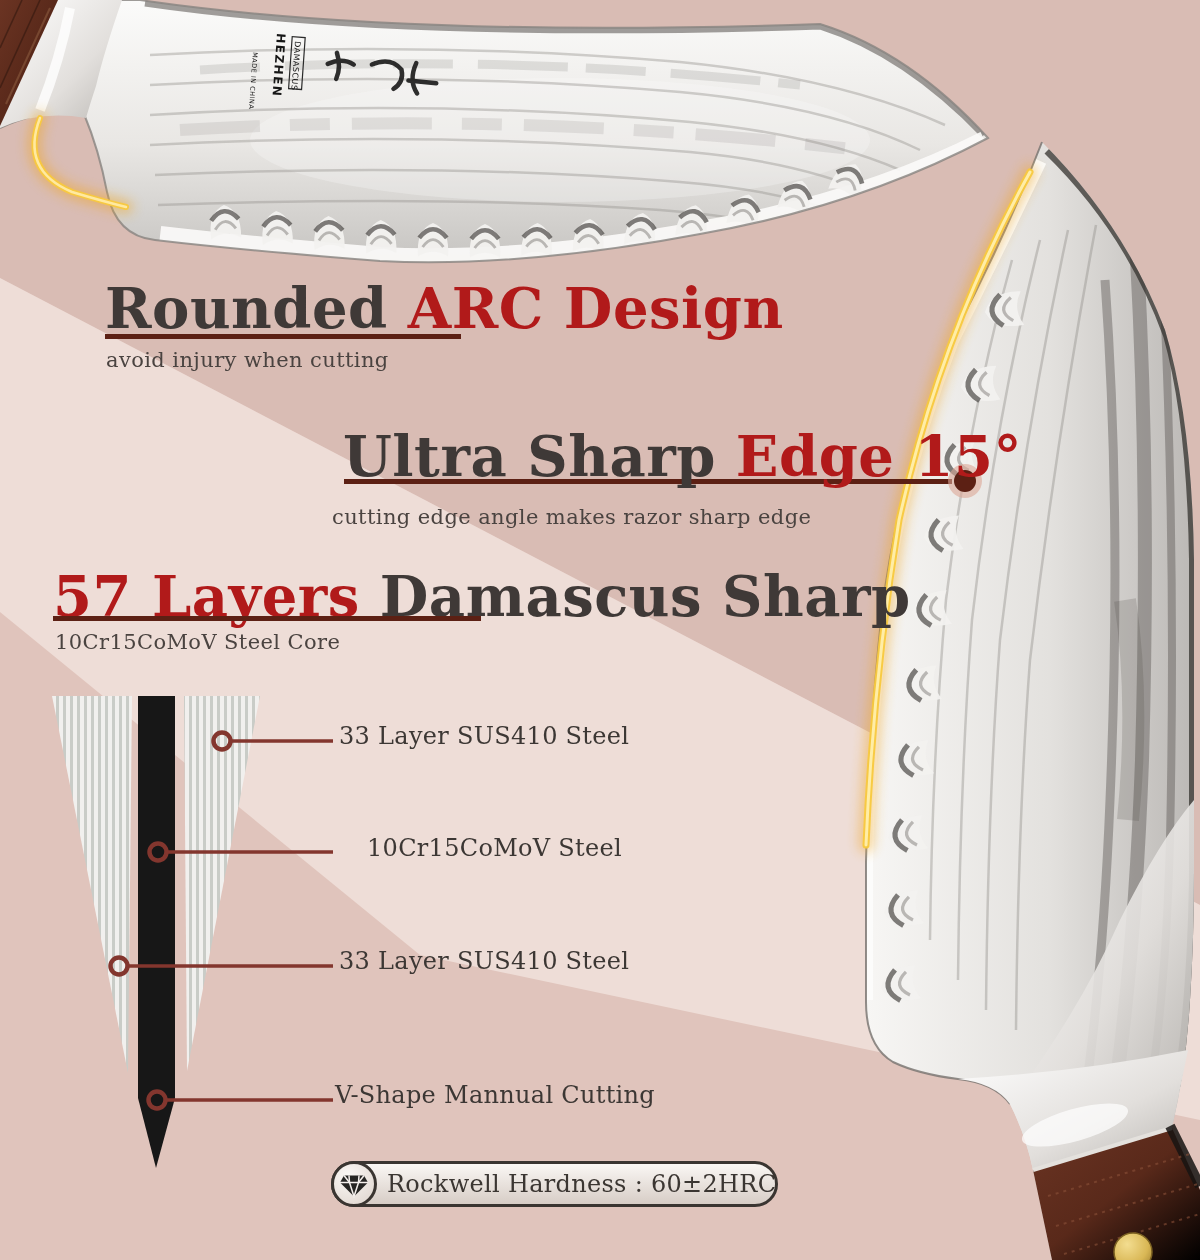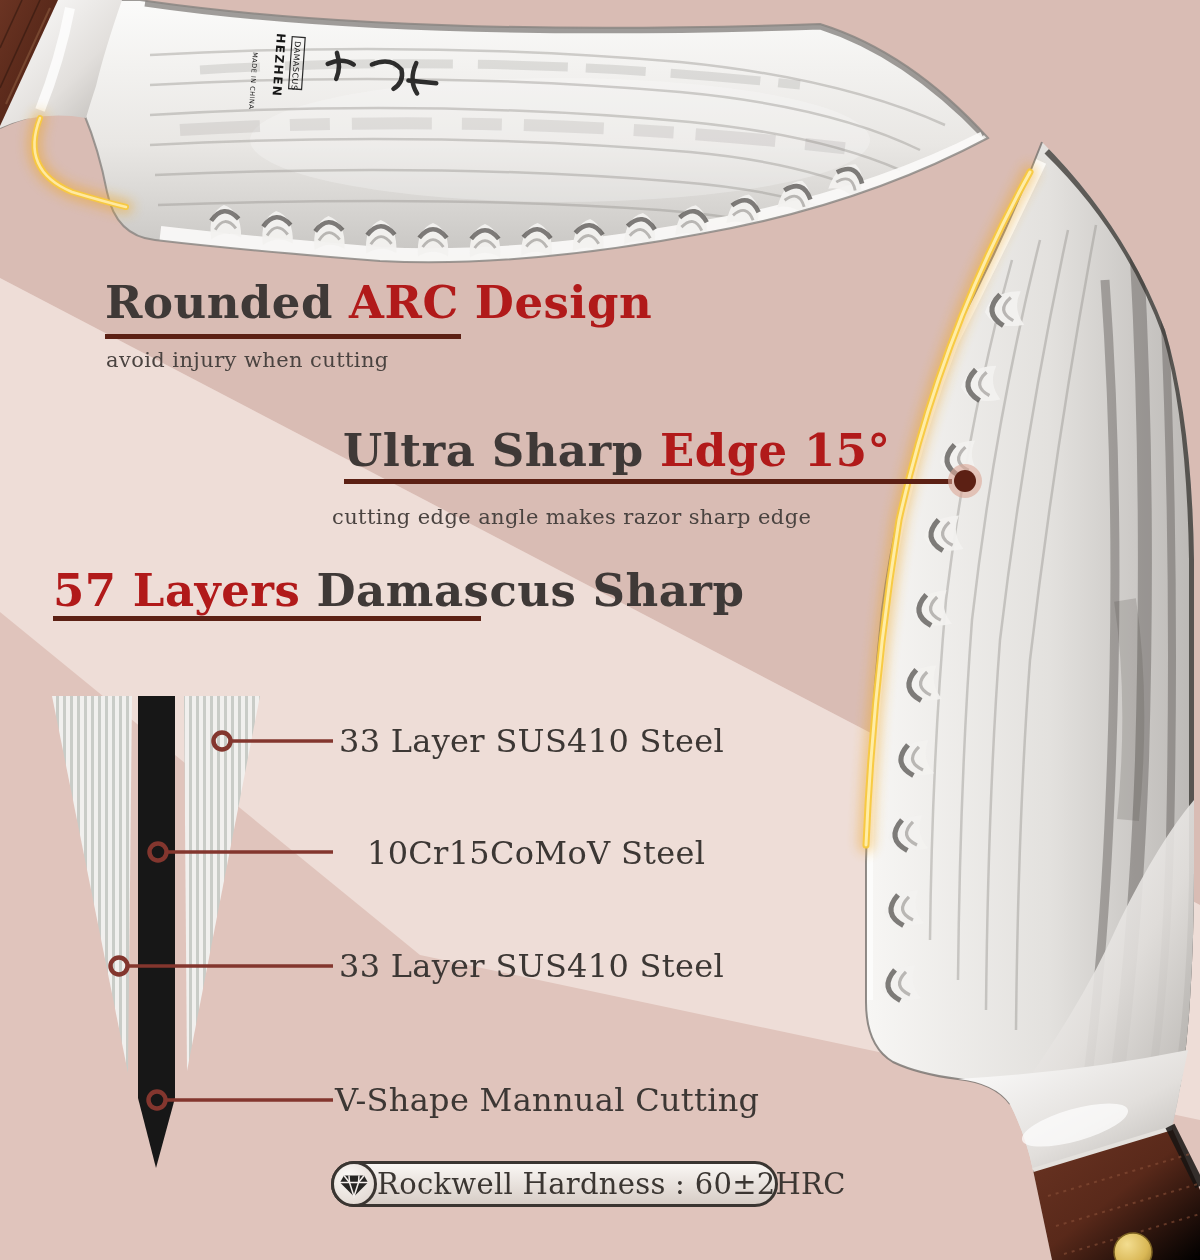--- a/index.html
+++ b/index.html
@@ -2,35 +2,35 @@
 <html><head>
 <meta charset="utf-8">
 <style>
   html,body{margin:0;padding:0;background:#6e6a68;}
   .stage{
     position:relative;width:1200px;height:1260px;overflow:hidden;
     font-family:"DejaVu Serif","Liberation Serif",serif;
     background:#e0c4bc;
   }
   svg.scene{position:absolute;left:0;top:0;}
-  .headline{position:absolute;font-weight:bold;font-size:45px;line-height:1.1;
+  .headline{position:absolute;font-weight:bold;font-size:56px;line-height:1.1;
     color:#3f3937;letter-spacing:.5px;white-space:nowrap;}
   .headline .accent{color:#b11a1a;}
   .subline{position:absolute;font-size:21px;color:#4a4340;letter-spacing:.4px;white-space:nowrap;}
   .rule{position:absolute;height:5px;background:#5c2014;}
-  .layer-label{position:absolute;font-size:32px;color:#3c3734;letter-spacing:.3px;white-space:nowrap;}
+  .layer-label{position:absolute;font-size:24px;color:#3c3734;letter-spacing:.3px;white-space:nowrap;}
   .badge{position:absolute;left:331px;top:1161px;width:447px;height:46px;
     border:3px solid #3a3531;border-radius:25px;box-sizing:border-box;
     background:linear-gradient(#faf7f4,#d7cdc6);
     display:flex;align-items:center;}
   .badge-icon{width:46px;height:46px;border-radius:50%;border:3px solid #3a3531;
     background:radial-gradient(circle at 35% 30%,#fbf8f5,#ddd3cc);
     margin-left:-3px;flex:0 0 auto;box-sizing:border-box;
     display:flex;align-items:center;justify-content:center;}
-  .badge-label{font-size:29px;color:#3b3632;letter-spacing:.3px;white-space:nowrap;}
+  .badge-label{font-size:24px;color:#3b3632;margin-left:10px;letter-spacing:.3px;white-space:nowrap;}
   .brandtext{font-family:"DejaVu Sans","Liberation Sans",sans-serif;fill:#161616;}
 </style>
 </head>
 <body>
 
 <div class="stage">
 
   <svg class="scene" width="1200" height="1260" viewBox="0 0 1200 1260">
     <defs>
       <linearGradient id="bladeH" x1="0" y1="0" x2="0" y2="1">
@@ -231,20 +231,21 @@
 
   <div class="headline" style="left:343px;top:426px;">
     <span>Ultra Sharp </span><span class="accent">Edge 15°</span>
   </div>
   <div class="subline" style="left:332px;top:505px;">cutting edge angle makes razor sharp edge</div>
 
   <div class="headline" style="left:53px;top:566px;">
     <span class="accent">57 Layers</span><span> Damascus Sharp</span>
   </div>
   <div class="rule" style="left:53px;top:616px;width:428px;"></div>
+  <div class="subline" style="left:55px;top:630px;">10Cr15CoMoV Steel Core</div>
 
   <div class="layer-label" style="left:339px;top:722px;">33 Layer SUS410 Steel</div>
   <div class="layer-label" style="left:339px;top:834px;margin-left:28px;">10Cr15CoMoV Steel</div>
   <div class="layer-label" style="left:339px;top:947px;">33 Layer SUS410 Steel</div>
   <div class="layer-label" style="left:335px;top:1081px;">V-Shape Mannual Cutting</div>
 
   <div class="badge">
     <div class="badge-icon">
       <svg width="30" height="27" viewBox="-15 -13.5 30 27">
         <path d="M-10,-9 L10,-9 L14,-2 L0,12 L-14,-2 Z" fill="#262523"></path>

